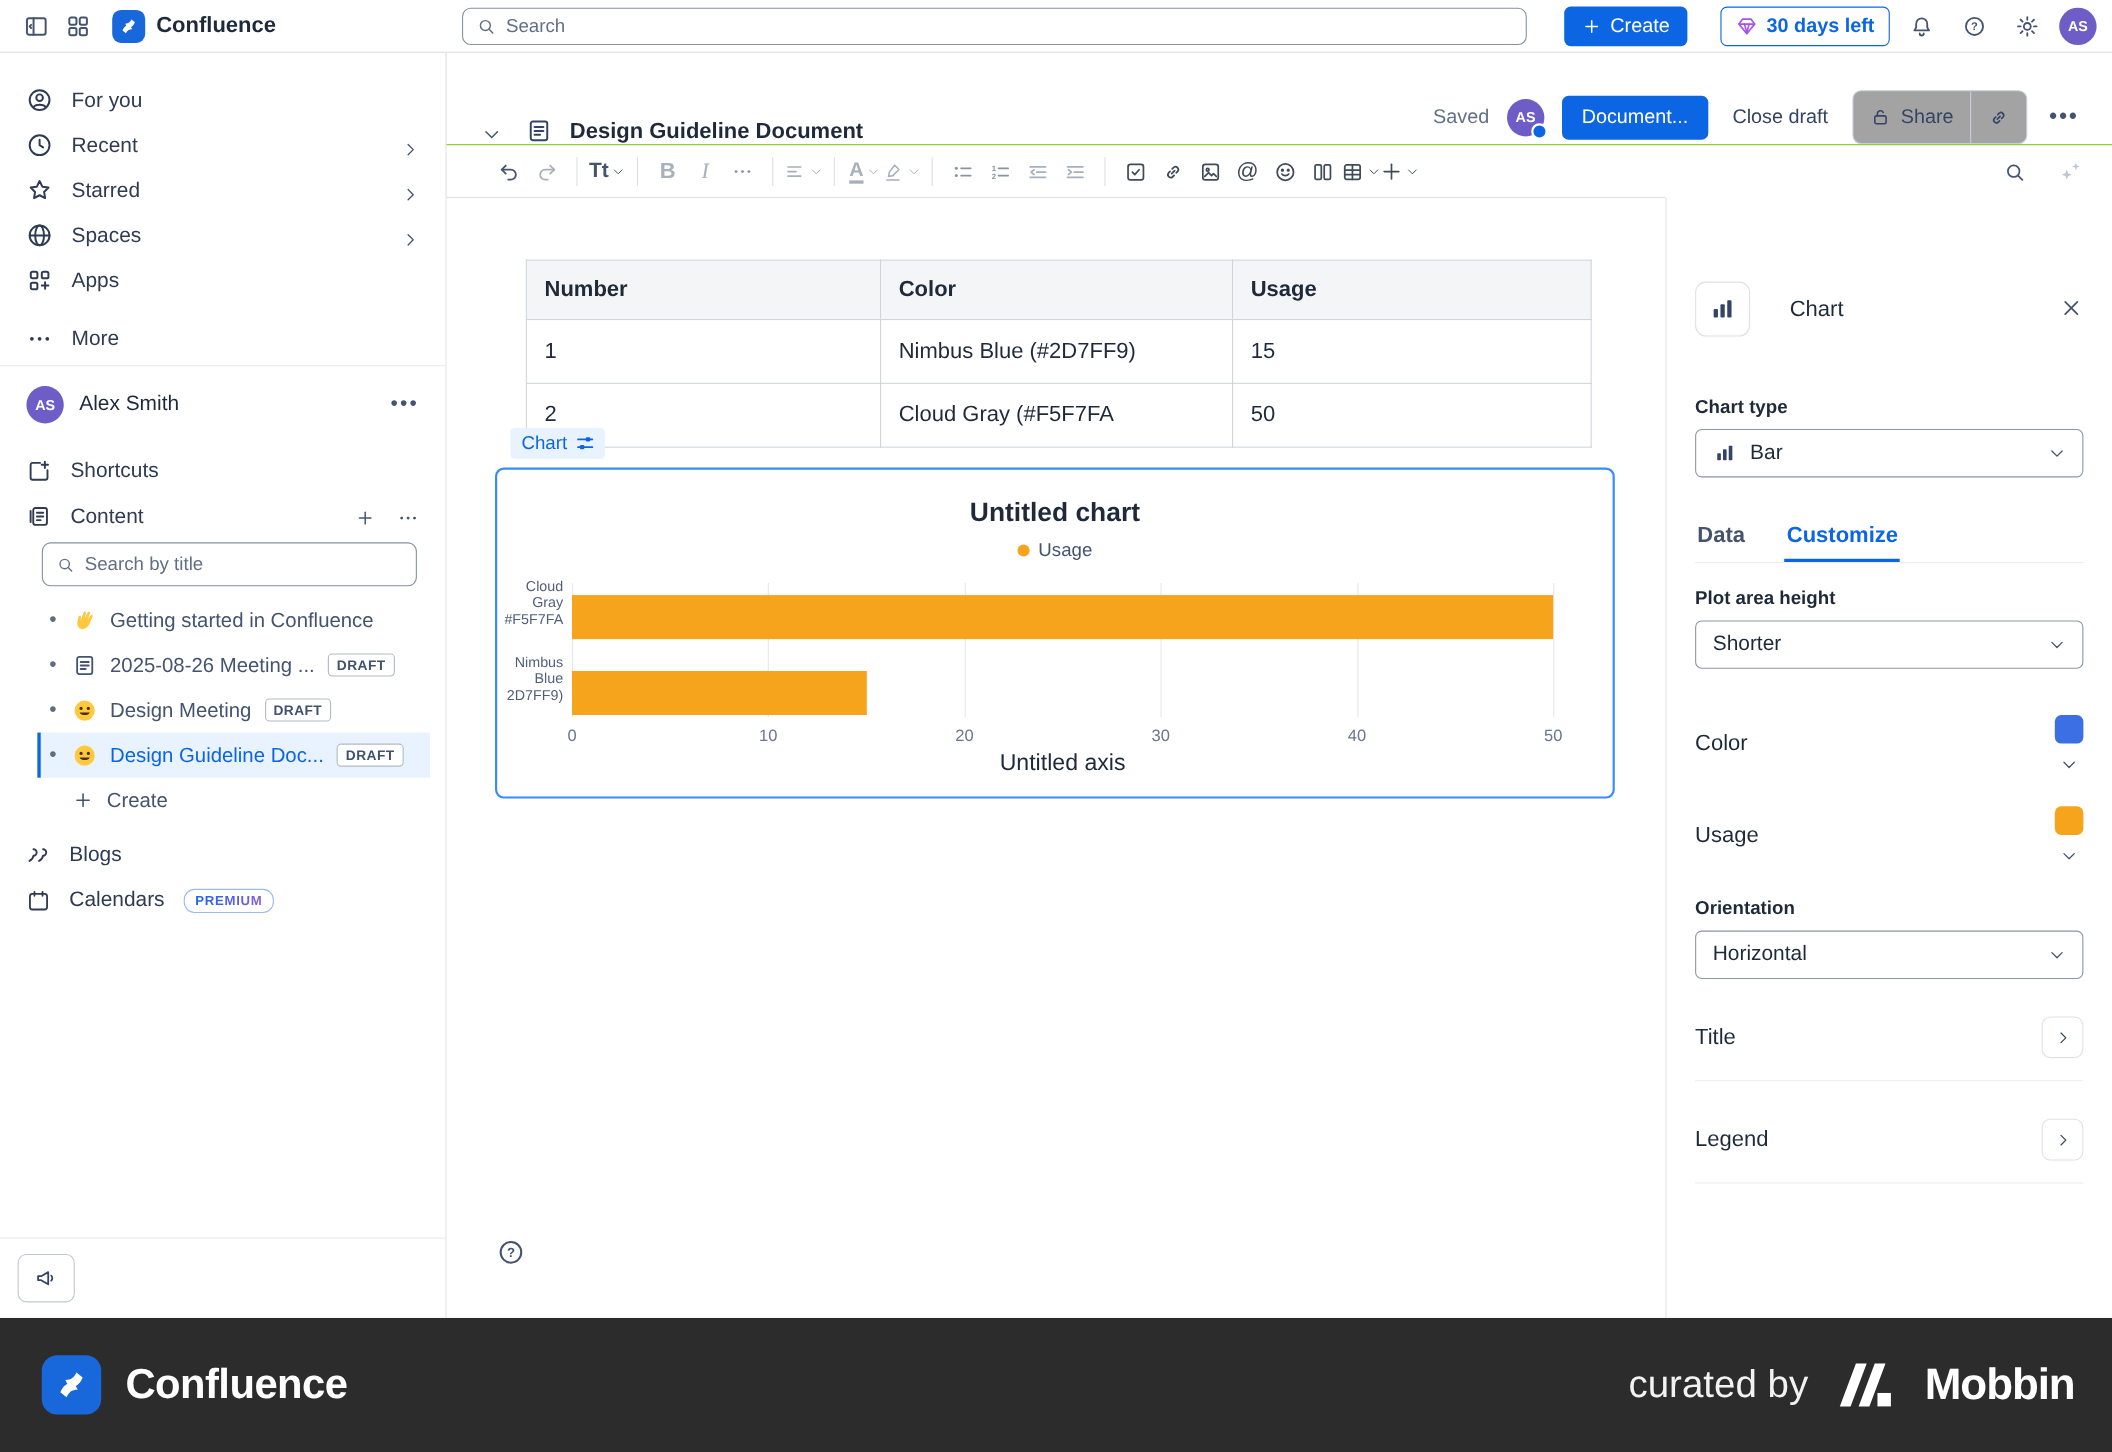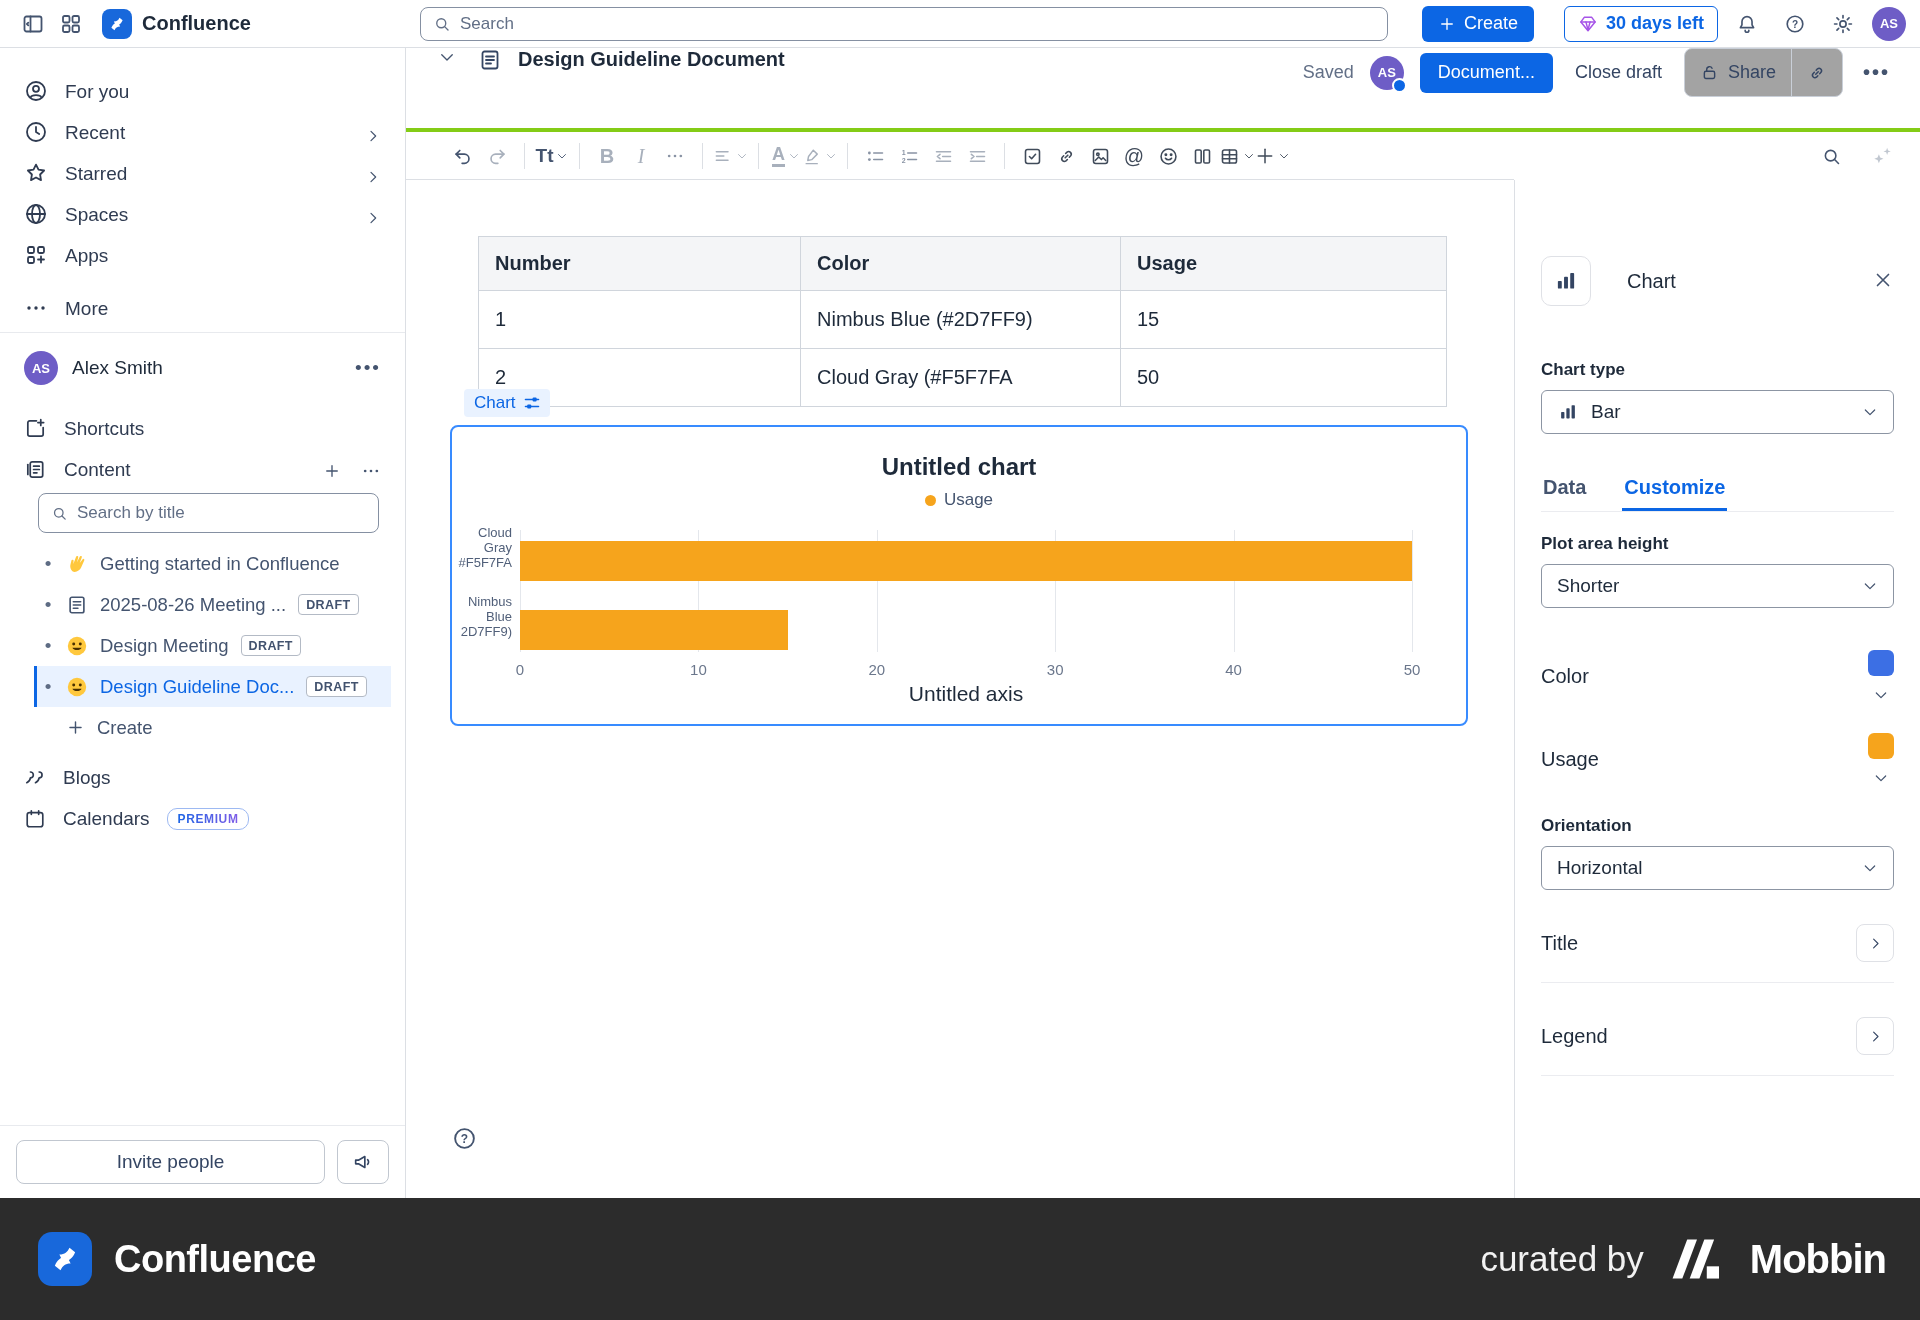--- a/index.html
+++ b/index.html
@@ -43,21 +43,21 @@
   .prow .plabel{overflow:hidden;text-overflow:ellipsis}
   .prow.sel{background:#E9F2FF;border-left-color:#0C66E4;color:#0C66E4}
   .draft{font-size:12.5px;font-weight:700;letter-spacing:.4px;color:#42526E;border:1.5px solid #B3BAC5;border-radius:4px;padding:2.5px 7px;background:#fff;flex:none}
   .prem{font-size:12px;font-weight:700;letter-spacing:.6px;border:1.5px solid #9DB9F2;border-radius:10px;padding:3px 10px;background:linear-gradient(90deg,#0C66E4,#8F5BE8);-webkit-background-clip:text;background-clip:text;color:transparent;flex:none}
   .sbot{margin-top:auto;border-top:1px solid #E8EAEE;padding:14px 16px;display:flex;gap:12px}
   .invite{flex:1;height:44px;border:1.5px solid #C1C7D0;border-radius:8px;background:#fff;font-size:19px;color:#344563}
   .mega{width:52px;height:44px;border:1.5px solid #C1C7D0;border-radius:8px;background:#fff;display:flex;align-items:center;justify-content:center;color:#344563}
 
   
   .right{flex:1;display:flex;flex-direction:column;min-width:0}
-  .dochead{height:84px;border-bottom:4px solid #84cc16;display:flex;align-items:flex-start;padding:0 26px 0 32px;gap:8px}
+  .dochead{height:84px;border-bottom:1px solid #84cc16;display:flex;align-items:flex-end;padding:0 26px 0 32px;gap:8px}
   .doctitle{font-size:20px;font-weight:700;color:#1E2A3A;margin-left:8px}
   .dh-right{margin-left:auto;display:flex;align-items:center;gap:16px}
   .saved{font-size:18px;color:#626F86}
   .dh-avatar{position:relative}
   .dh-avatar .badge{position:absolute;right:-3px;bottom:-3px;width:15px;height:15px;border-radius:50%;background:#0C66E4;border:2px solid #fff}
   .publish{height:40px;background:#0C66E4;color:#fff;border:none;border-radius:6px;font-size:18px;padding:0 18px;font-weight:400}
   .closedraft{background:none;border:none;font-size:18px;color:#344563;padding:0 6px}
   .sharegrp{display:flex;align-items:stretch;height:49px;border:1px solid #C9CFD8;border-radius:8px;overflow:hidden;background:#a3a3a3}
   .sharegrp .seg{display:flex;align-items:center;gap:9px;padding:0 15px;background:none;border:none;font-size:18px;color:#344563}
   .sharegrp .seg+.seg{border-left:1px solid #C9CFD8}
@@ -355,21 +355,20 @@
     </div>
     <div class="srow">
       <svg class="ic" width="22" height="22" viewBox="0 0 24 24">
           <rect x="3.5" y="5" width="17" height="15.5" rx="2.5"></rect>
           <path d="M8 3v4M16 3v4"></path>
         </svg>
       <span>Calendars</span>
       <span class="prem">PREMIUM</span>
     </div>
     <div class="sbot">
-      <button class="invite"><span>Invite people</span></button>
       <button class="mega">
         <svg class="ic" width="22" height="22" viewBox="0 0 24 24">
             <path d="M4 10v4h3l7 4V6l-7 4H4z"></path>
             <path d="M17 9.5a3.5 3.5 0 0 1 0 5"></path>
           </svg>
       </button>
     </div>
   </aside>
 
   <div class="right">

